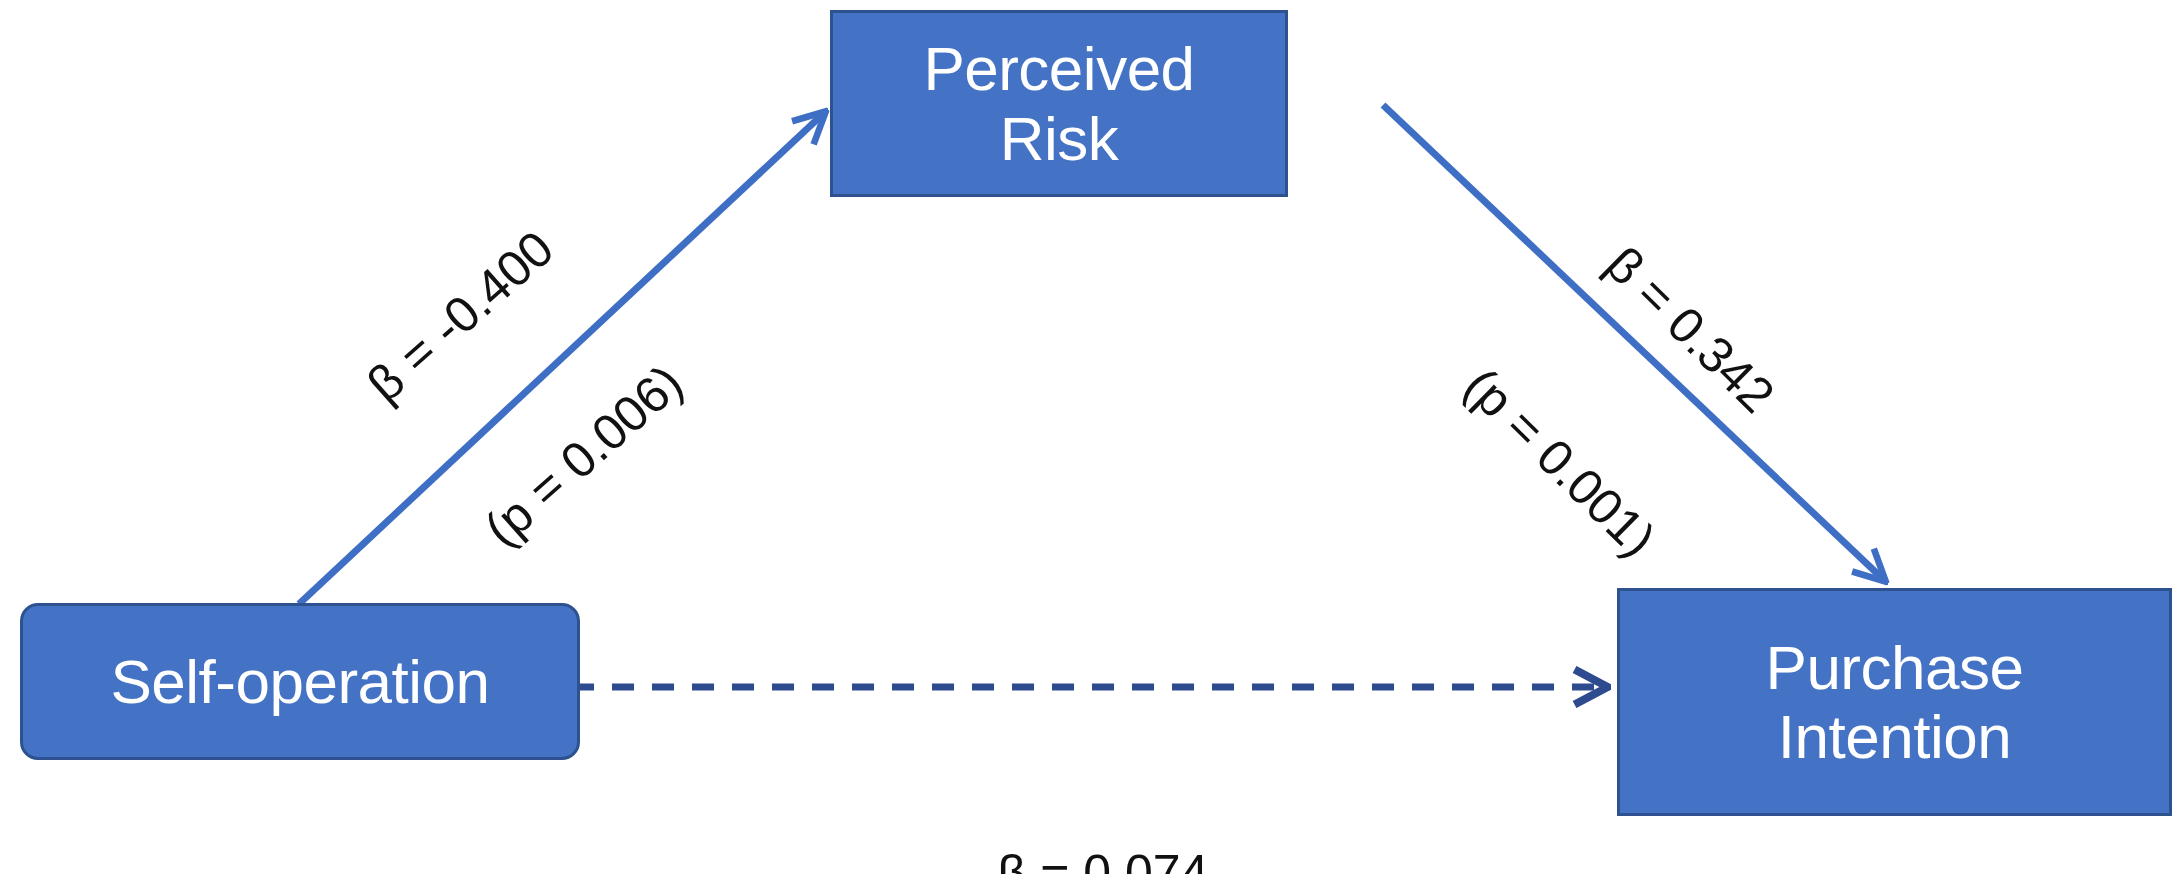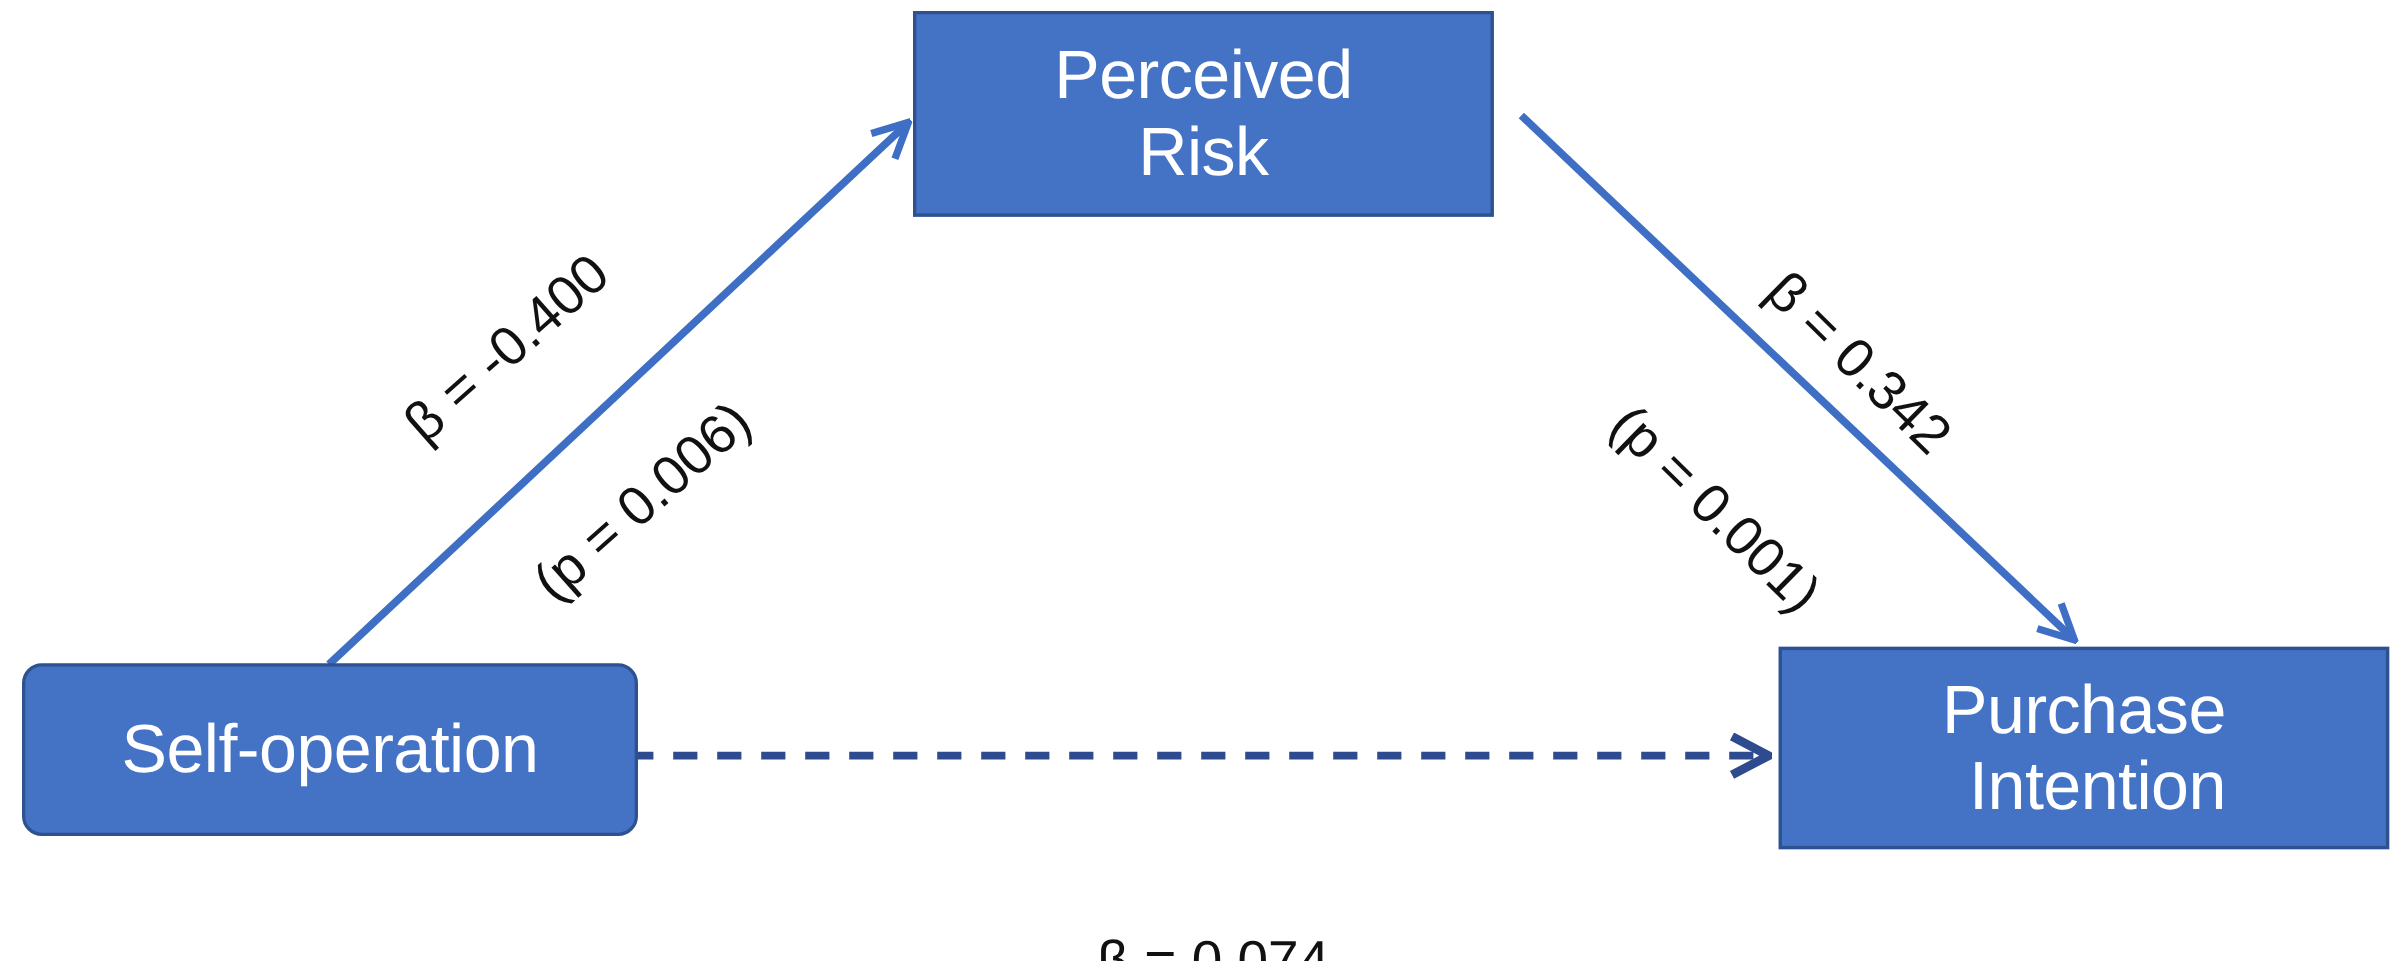--- a/index.html
+++ b/index.html
@@ -30,38 +30,37 @@
     font-family: "Liberation Sans", sans-serif;
     font-size: 62px;
     line-height: 1.12;
     letter-spacing: -0.5px;
     white-space: pre-line;
     user-select: none;
   }
   #node-perceived-risk {
     left: 830px;
     top: 10px;
-    width: 528px;
+    width: 458px;
     height: 187px;
     border-radius: 0px;
   }
   #node-self-operation {
     left: 20px;
     top: 603px;
     width: 560px;
     height: 157px;
     border-radius: 18px;
   }
   #node-purchase-intention {
     left: 1617px;
     top: 588px;
     width: 555px;
-    height: 184px;
+    height: 228px;
     border-radius: 0px;
-    text-align: right;
   }
   #edges {
     position: absolute;
     left: 0;
     top: 0;
     width: 2182px;
     height: 874px;
   }
   .edge-label {
     position: absolute;

